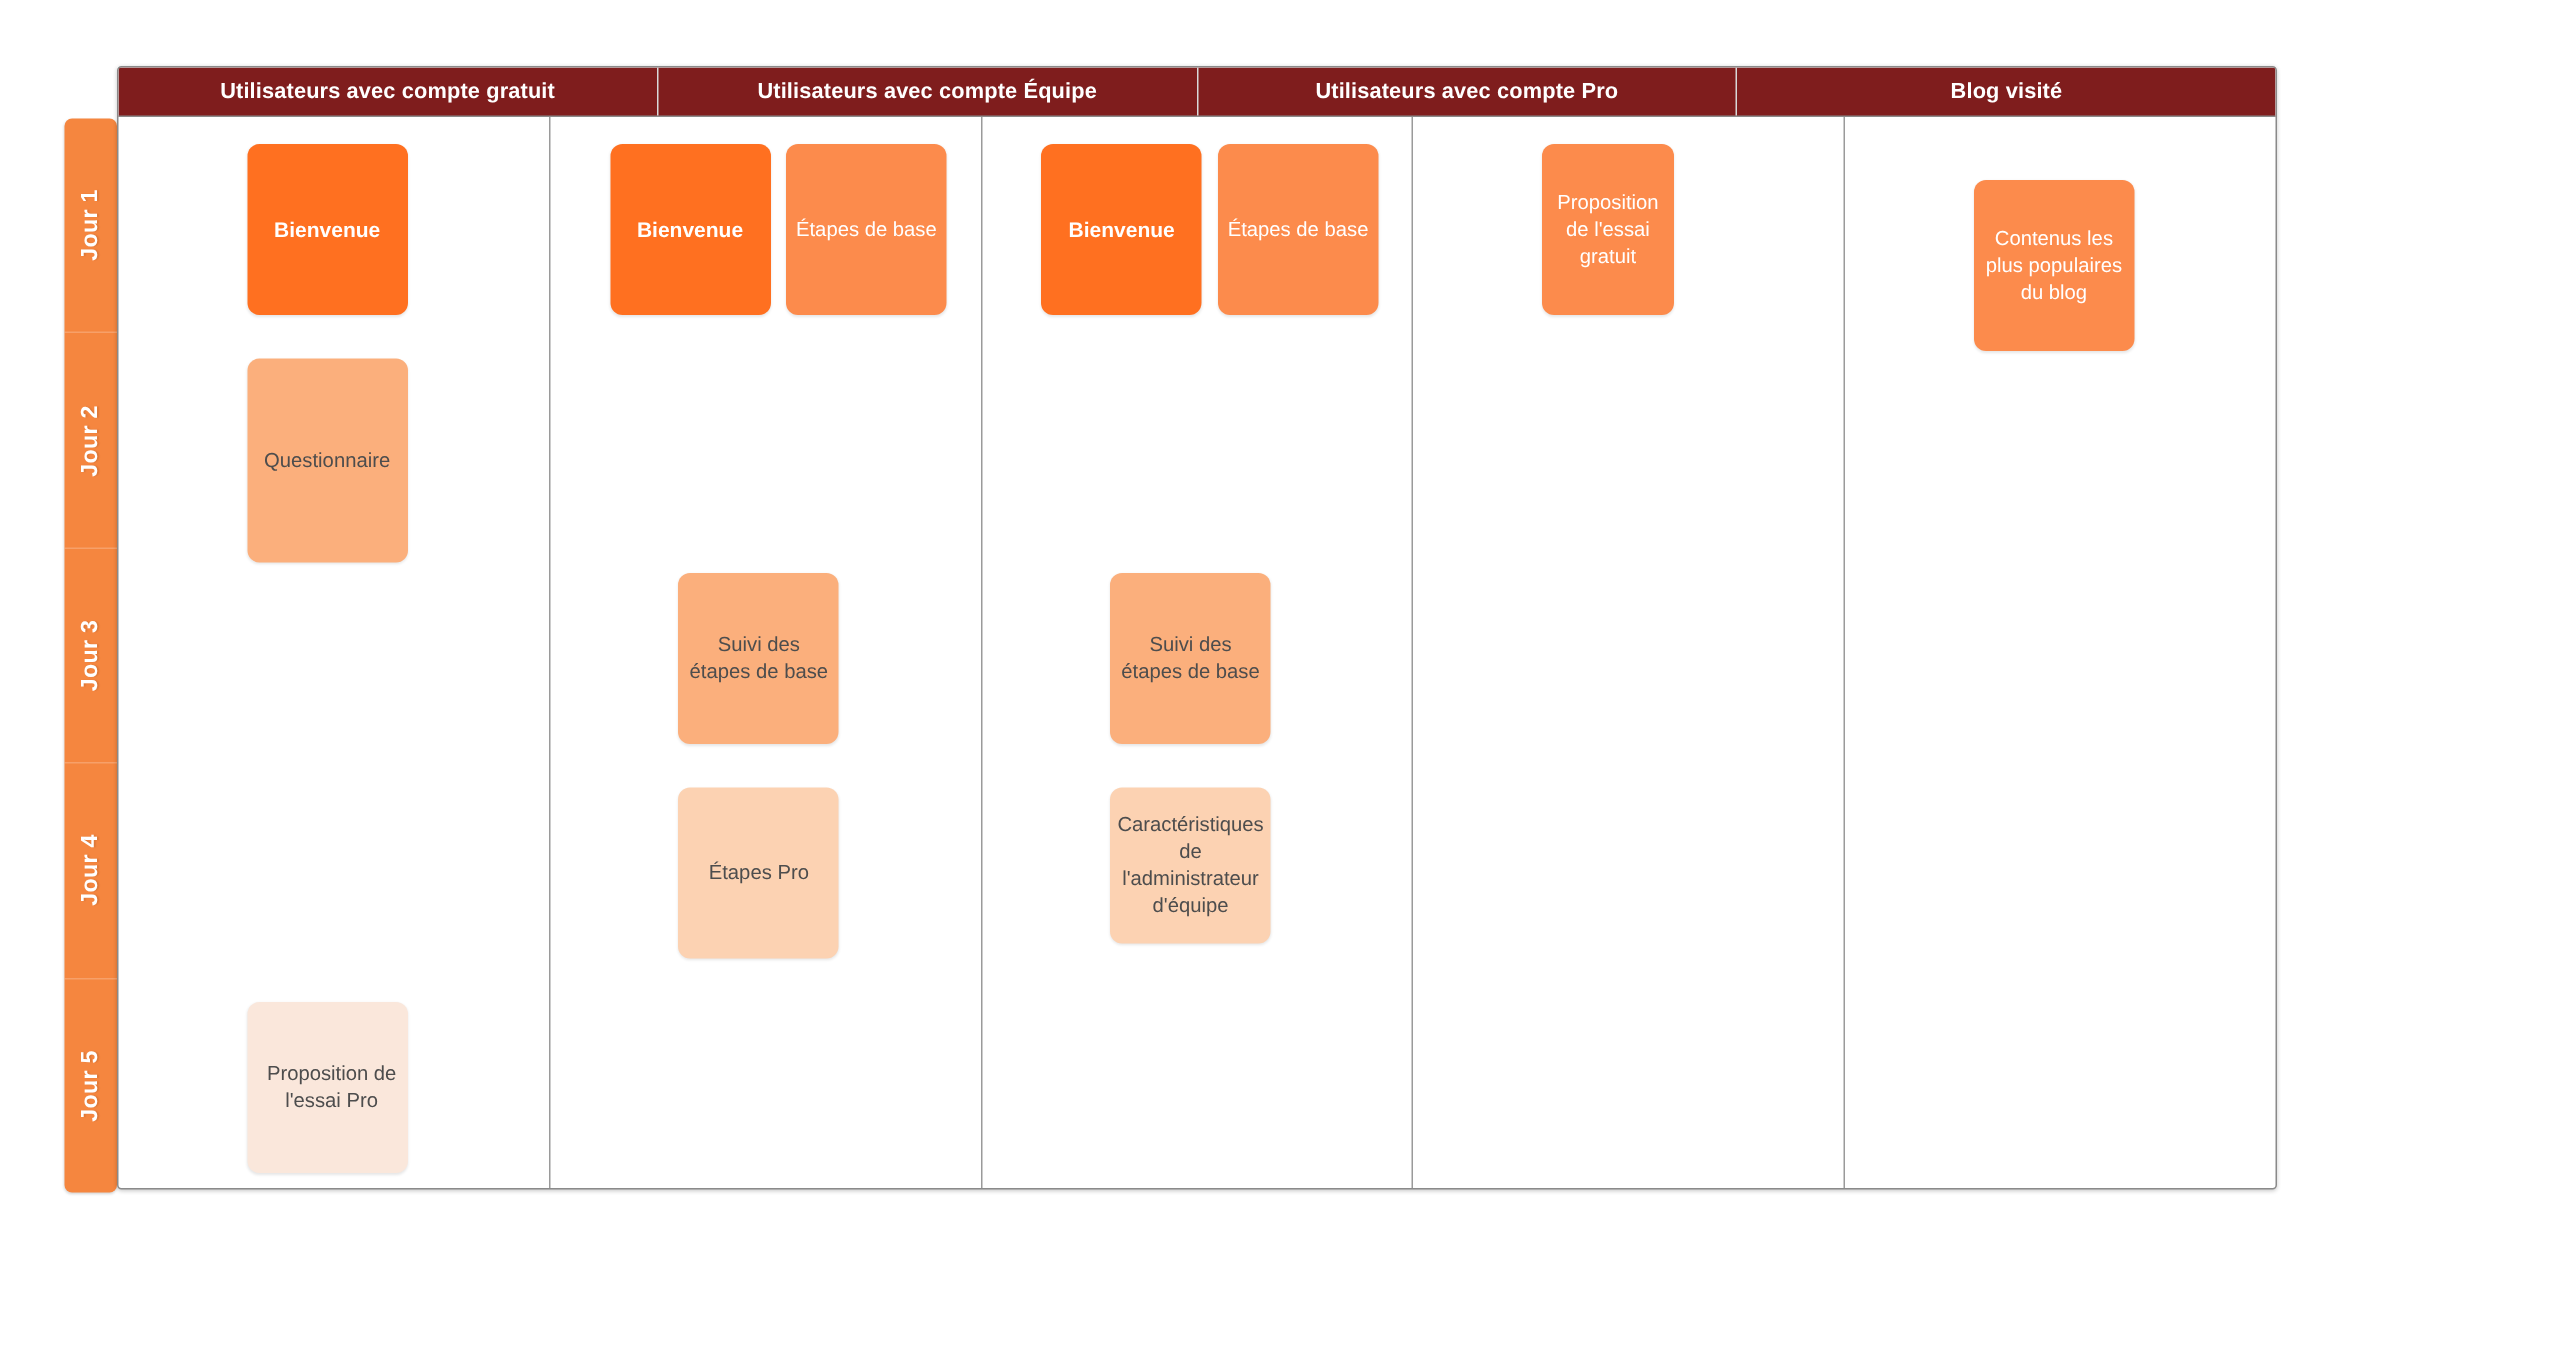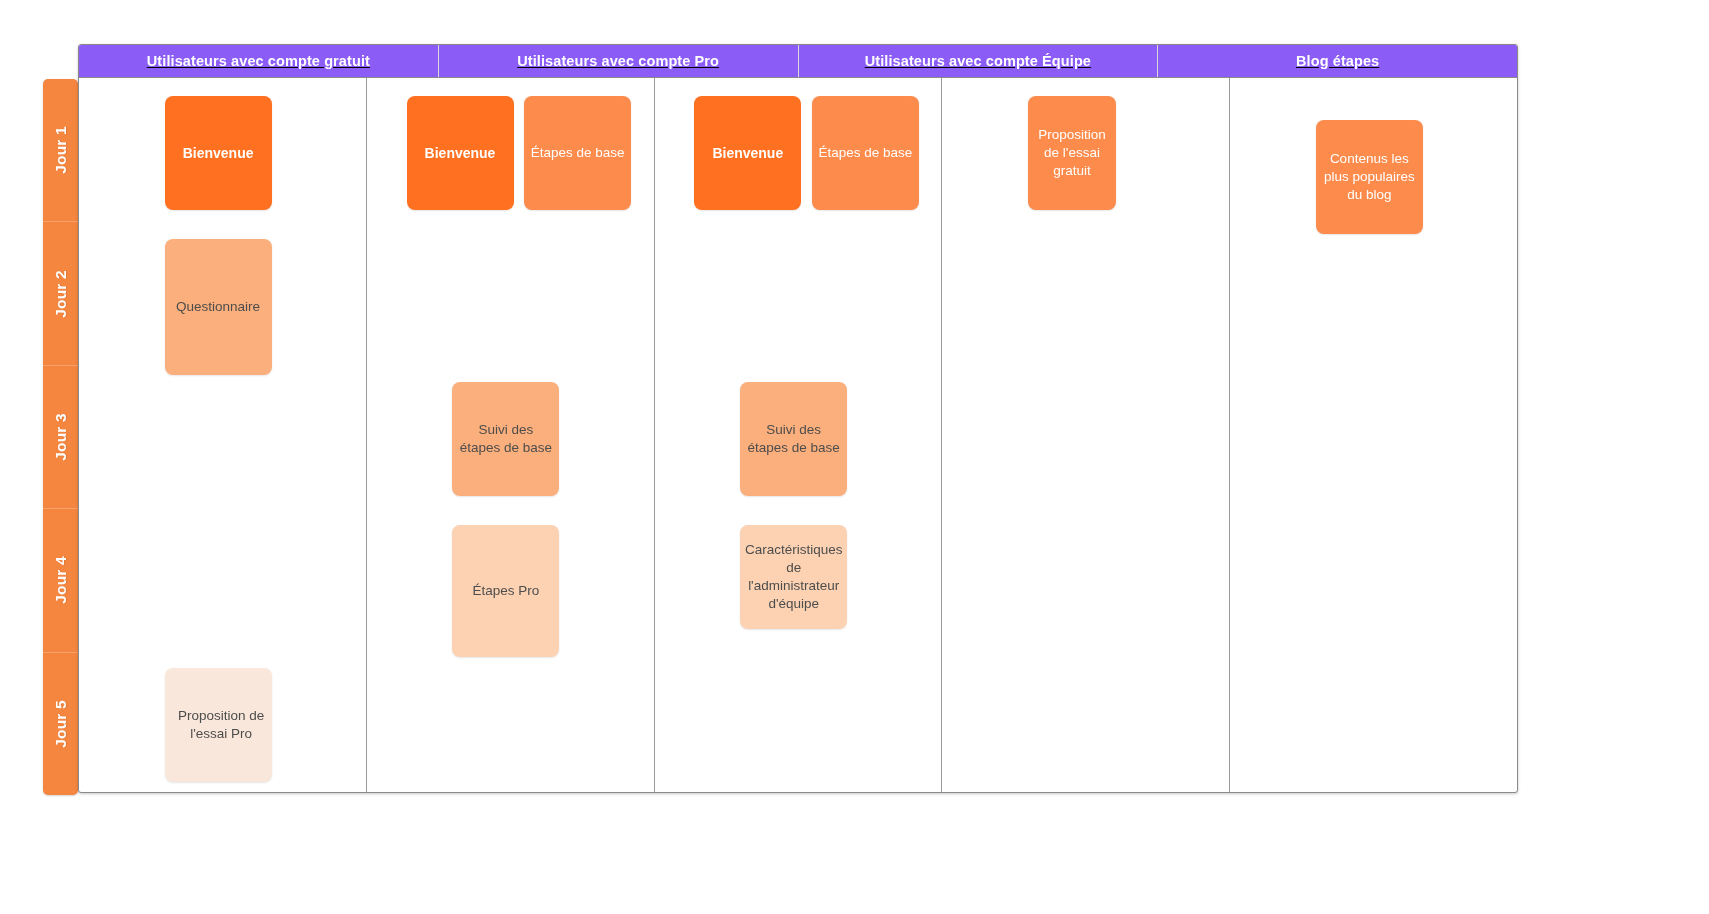--- a/index.html
+++ b/index.html
@@ -47,23 +47,22 @@
     border-radius: 3px;
     background: #ffffff;
     box-shadow: 0 1px 3px rgba(0,0,0,0.22);
     display: flex; flex-direction: column;
     overflow: hidden;
   }
   #header-row {
     display: flex;
     height: 33px;
     flex: 0 0 33px;
-    background: #8b5cf6;
+    background: #7f1d1d;
     border-bottom: 1px solid #8a8a8a;
-    text-decoration: underline;
   }
   .col-head {
     flex: 1 1 0;
     display: flex; align-items: center; justify-content: center;
     color: #ffffff;
     font-size: 14.5px;
     font-weight: bold;
     letter-spacing: .1px;
     border-right: 1px solid #d8d8d8;
     text-align: center;
@@ -119,23 +118,23 @@
         <span class="day-label">Jour 4</span>
       </div>
       <div class="day-cell">
         <span class="day-label">Jour 5</span>
       </div>
     </div>
 
   <div id="matrix">
     <div id="header-row">
         <div class="col-head">Utilisateurs avec compte gratuit</div>
+        <div class="col-head">Utilisateurs avec compte Équipe</div>
         <div class="col-head">Utilisateurs avec compte Pro</div>
-        <div class="col-head">Utilisateurs avec compte Équipe</div>
-        <div class="col-head">Blog étapes</div>
+        <div class="col-head">Blog visité</div>
       </div>
     <div id="body-row">
         <div class="col-body">
           <div class="card tier-1" style="background: rgb(255, 112, 32); width: 107px; height: 114px; top: 18px; left: calc(48.5% - 53.5px);">
             <span>Bienvenue</span>
           </div>
           <div class="card tier-3" style="background: rgb(251, 175, 124); width: 107px; height: 136px; top: 161px; left: calc(48.5% - 53.5px);">
             <span>Questionnaire</span>
           </div>
           <div class="card tier-5" style="background: rgb(250, 231, 219); width: 107px; height: 114px; top: 590px; left: calc(48.5% - 53.5px); padding-left: 12px;">
@@ -145,21 +144,21 @@
         <div class="col-body">
           <div class="card tier-1" style="background: rgb(255, 112, 32); width: 107px; height: 114px; top: 18px; left: calc(32.5% - 53.5px);">
             <span>Bienvenue</span>
           </div>
           <div class="card tier-2" style="background: rgb(252, 139, 76); width: 107px; height: 114px; top: 18px; left: calc(73.5% - 53.5px);">
             <span>Étapes de base</span>
           </div>
           <div class="card tier-3" style="background: rgb(251, 175, 124); width: 107px; height: 114px; top: 304px; left: calc(48.5% - 53.5px);">
             <span>Suivi des étapes de base</span>
           </div>
-          <div class="card tier-4" style="background: rgb(252, 210, 178); width: 107px; height: 132px; top: 447px; left: calc(48.5% - 53.5px);">
+          <div class="card tier-4" style="background: rgb(252, 210, 178); width: 107px; height: 114px; top: 447px; left: calc(48.5% - 53.5px);">
             <span>Étapes Pro</span>
           </div>
         </div>
         <div class="col-body">
           <div class="card tier-1" style="background: rgb(255, 112, 32); width: 107px; height: 114px; top: 18px; left: calc(32.5% - 53.5px);">
             <span>Bienvenue</span>
           </div>
           <div class="card tier-2" style="background: rgb(252, 139, 76); width: 107px; height: 114px; top: 18px; left: calc(73.5% - 53.5px);">
             <span>Étapes de base</span>
           </div>

